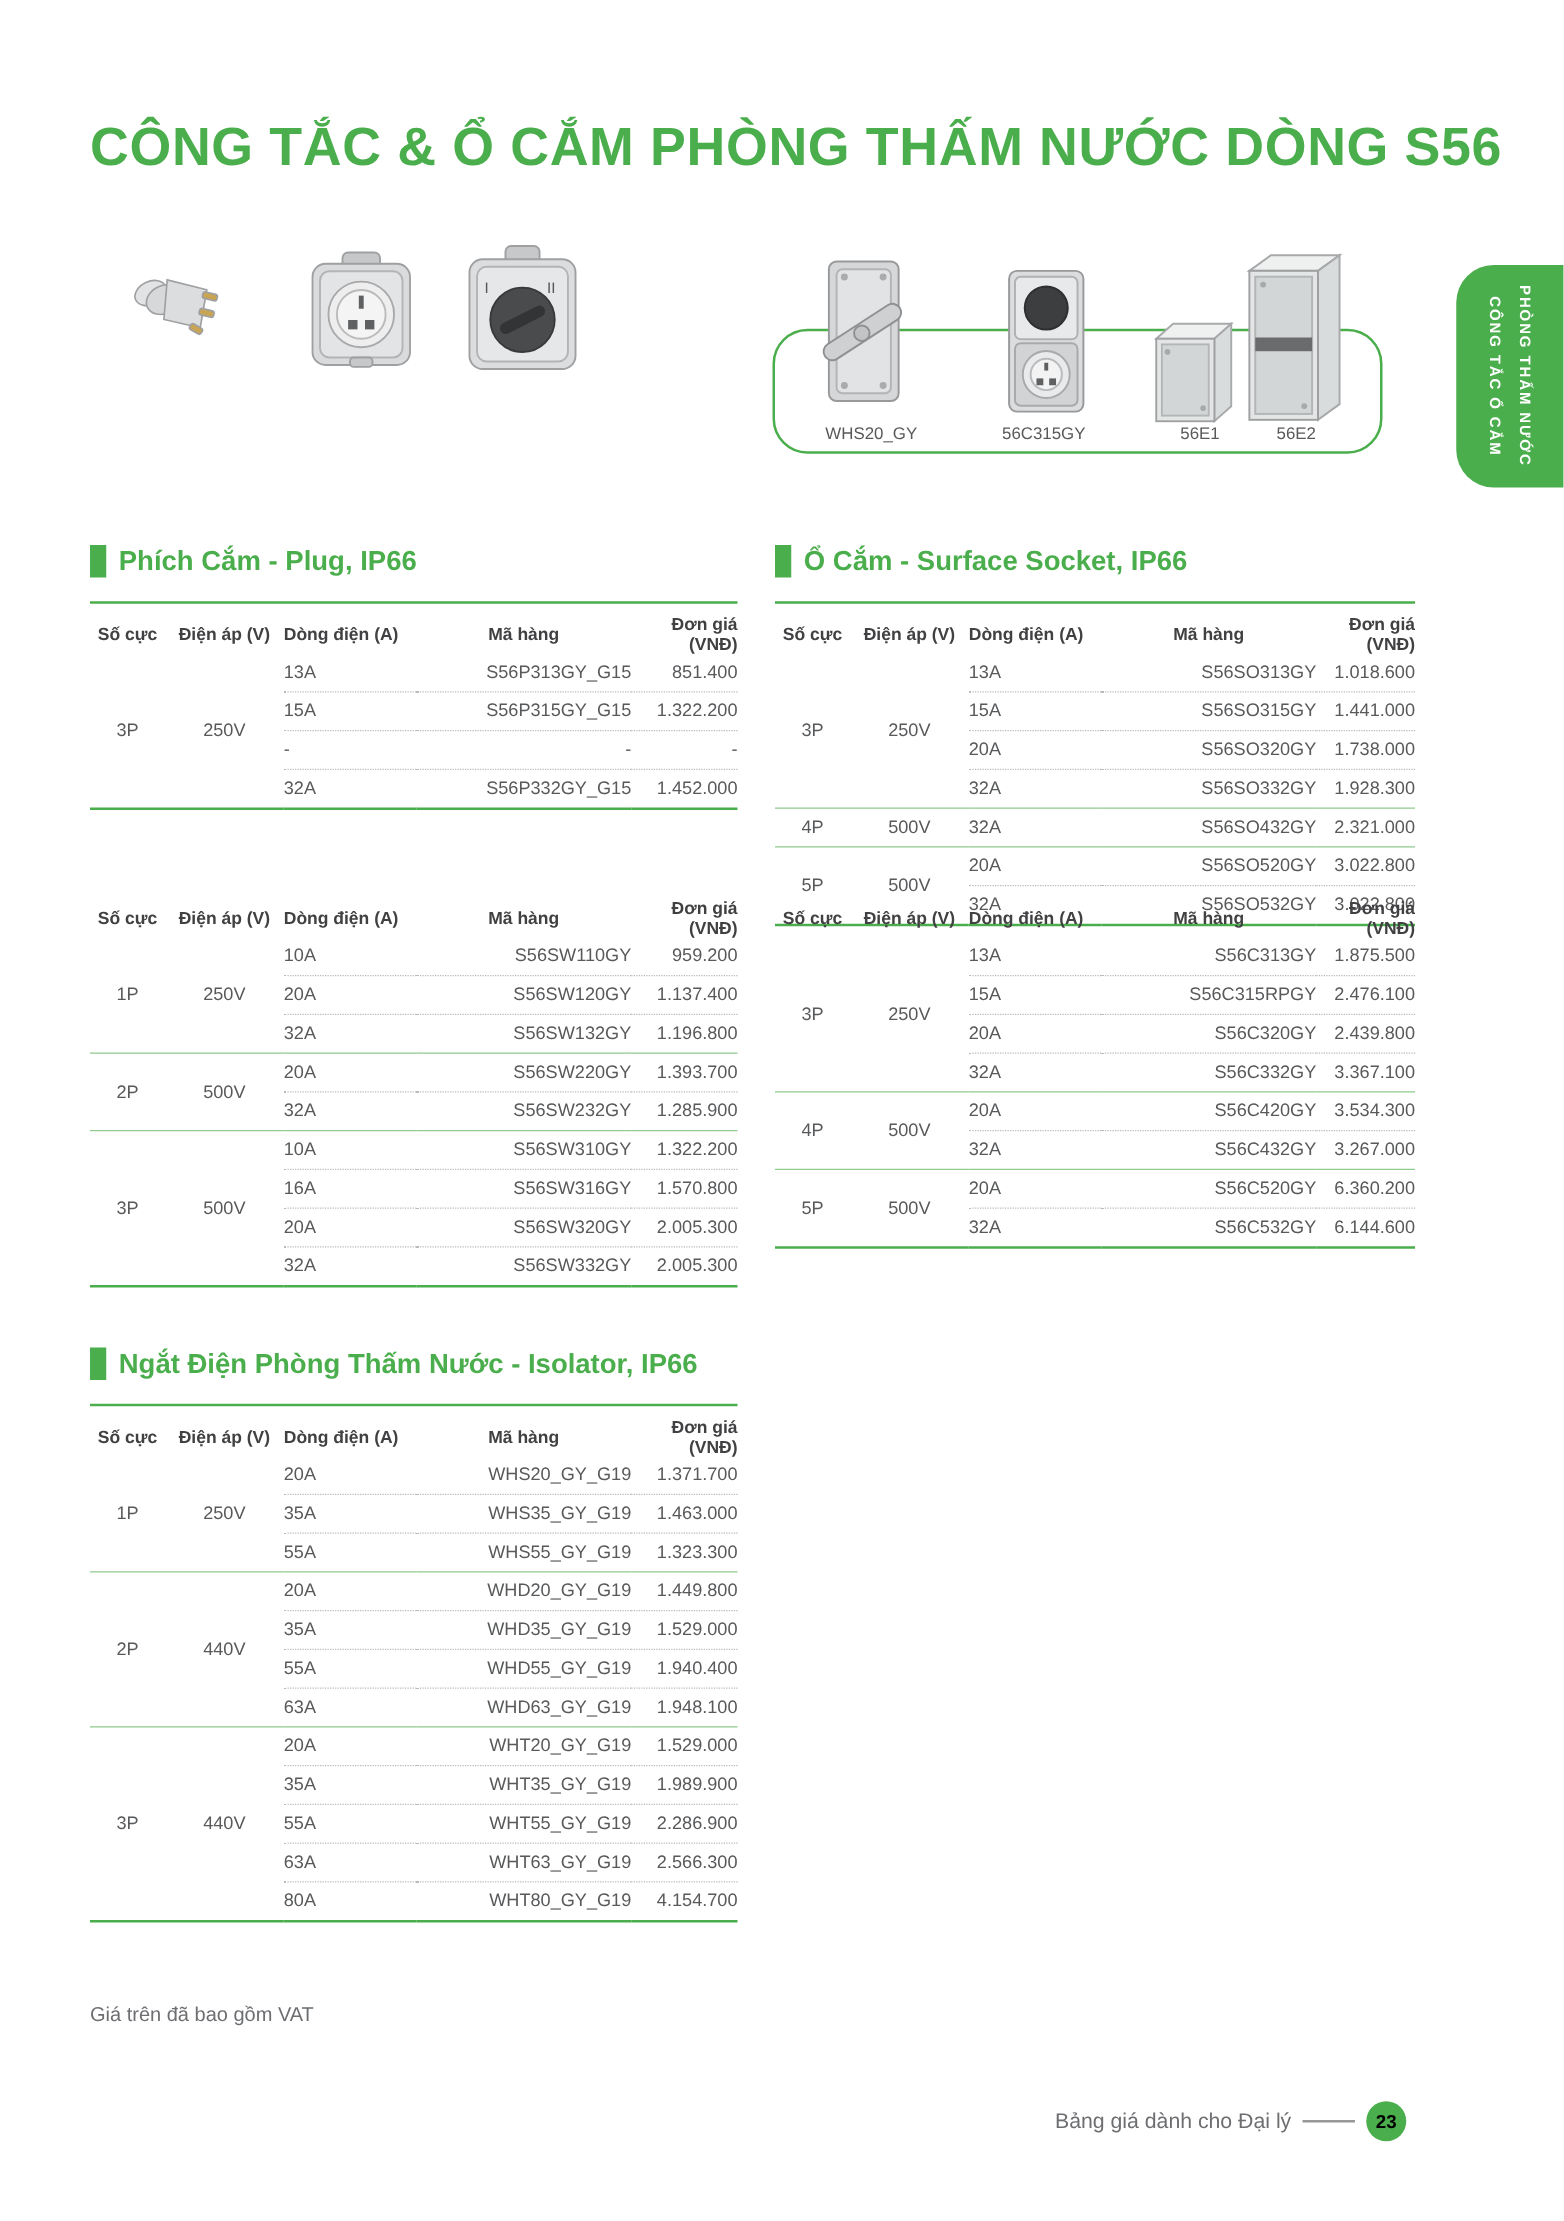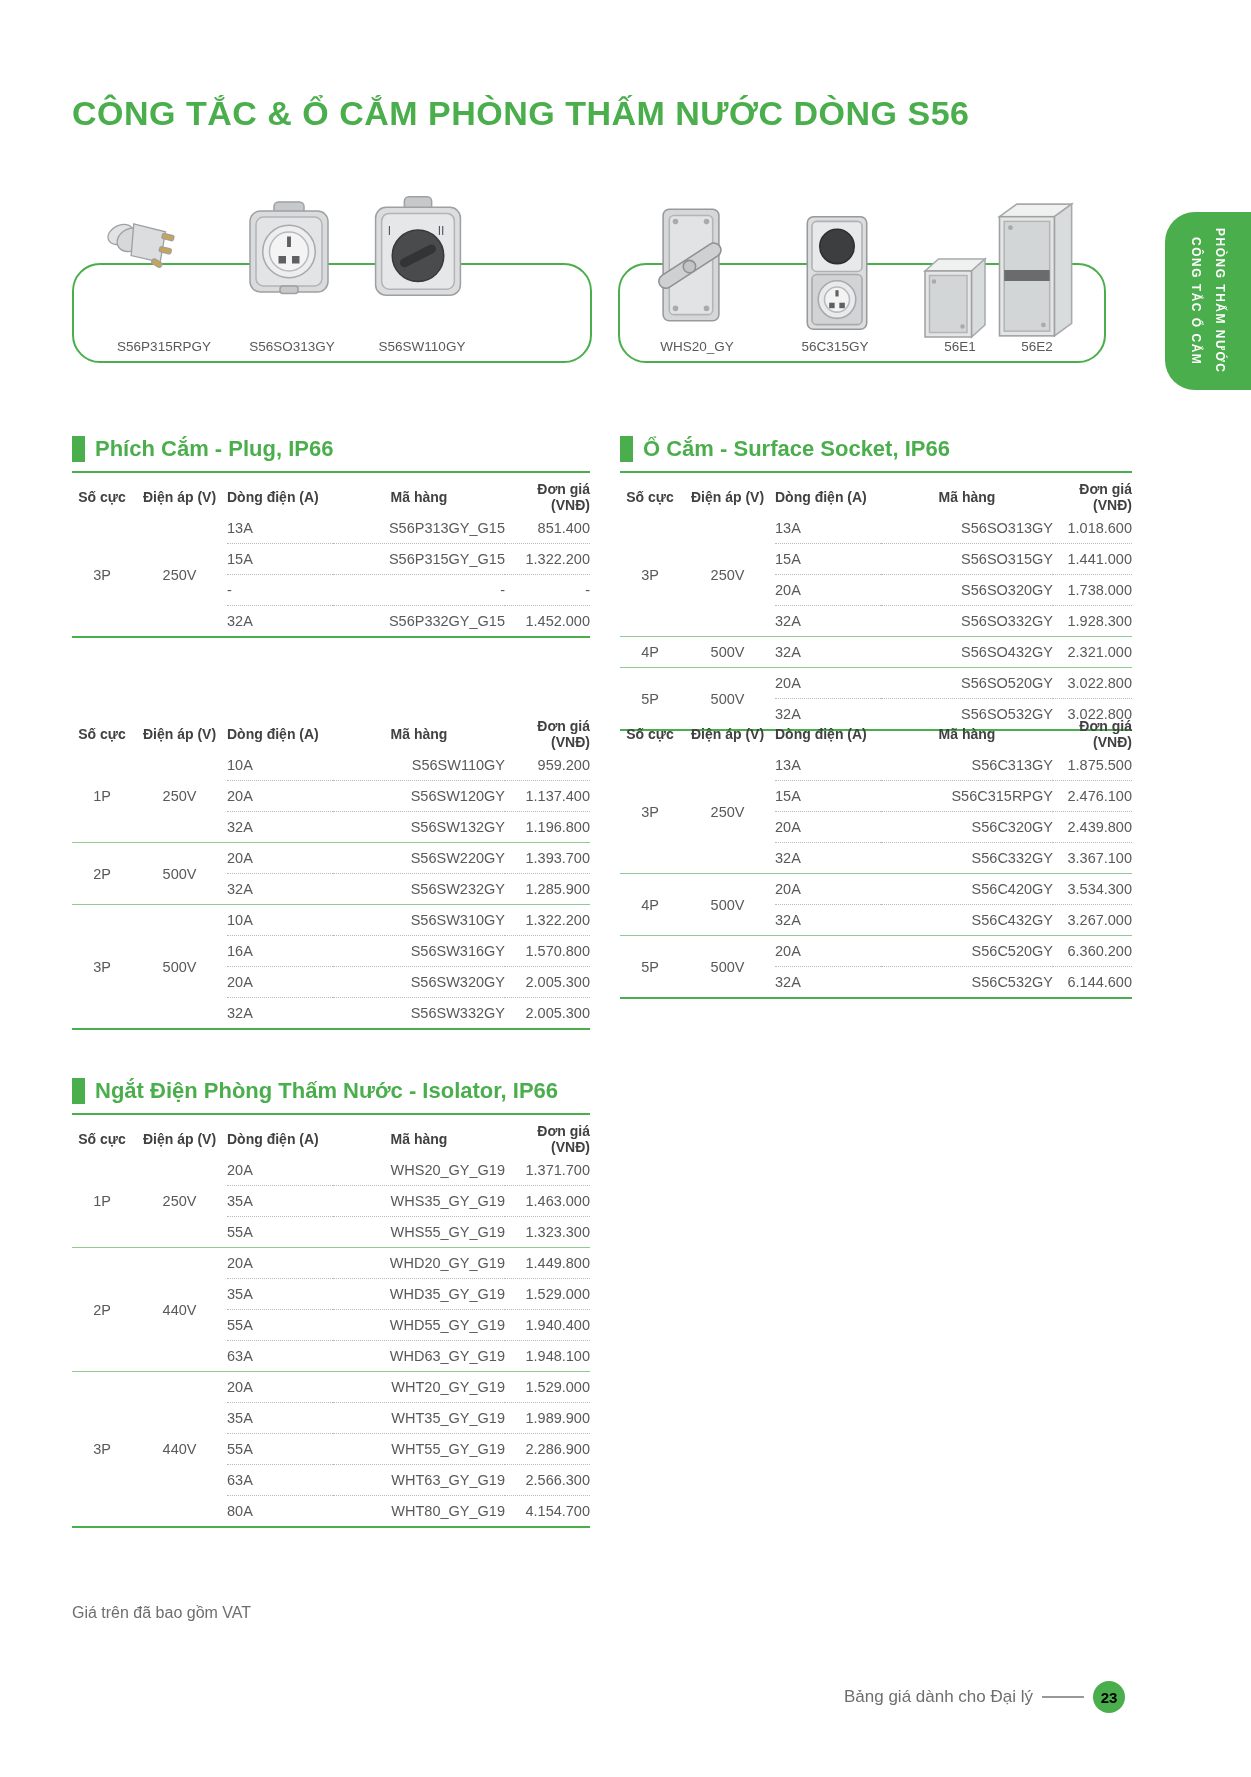--- a/index.html
+++ b/index.html
@@ -2,21 +2,21 @@
 <html style="--green: #4bae4c; --sep: #8fca8f; --text-dark: #414042; --text-gray: #58595b; --text-light: #6d6e71;"><head>
 <meta charset="utf-8">
 <style>
   :root{
     --green:#4bae4c; --sep:#8fca8f; --text-dark:#414042; --text-gray:#58595b; --text-light:#6d6e71;
   }
   html,body{margin:0;padding:0;background:#fff;}
   .page{position:relative;width:1251px;height:1777px;background:#fff;overflow:hidden;
         font-family:"Liberation Sans","DejaVu Sans",sans-serif;}
   
-  .page-title{position:absolute;left:72px;top:94px;font-size:34px;font-weight:bold;
+  .page-title{position:absolute;left:72px;top:94px;font-size:43px;font-weight:bold;
               color:var(--green);letter-spacing:.5px;white-space:nowrap;}
   
   .product-box{position:absolute;top:263px;height:96px;border:2.5px solid var(--green);
                border-radius:28px;}
   .product-box.left{left:72px;width:516px;}
   .product-box.right{left:618px;width:484px;}
   .product-label{position:absolute;bottom:7px;width:120px;text-align:center;font-size:13.5px;
                  color:var(--text-gray);}
   .product-box.left .product-label:nth-child(1){left:30px;}
   .product-box.left .product-label:nth-child(2){left:158px;}
@@ -26,21 +26,21 @@
   .product-box.right .product-label:nth-child(3){left:285px;width:110px;}
   .product-box.right .product-label:nth-child(4){left:362px;width:110px;}
   .product-img{position:absolute;line-height:0;}
   
   .side-tab{position:absolute;right:0;top:212px;width:86px;height:178px;background:var(--green);
             border-radius:30px 0 0 30px;display:flex;align-items:center;justify-content:center;}
   .tab-lines{writing-mode:vertical-lr;color:#fff;font-weight:bold;font-size:12px;
              letter-spacing:1.5px;line-height:2;text-align:center;}
   
   .price-section{position:absolute;}
-  .sec-title{display:flex;align-items:center;gap:10px;margin:0 0 8px 0;padding-bottom:9px;
+  .sec-title{display:flex;align-items:center;gap:10px;margin:0 0 8px 0;padding-bottom:19px;
              border-bottom:2.5px solid var(--green);font-size:22px;font-weight:bold;
              color:var(--green);white-space:nowrap;}
   .title-marker{display:inline-block;width:13px;height:26px;background:var(--green);flex:0 0 13px;}
   table.pt{width:100%;border-collapse:collapse;border-bottom:2px solid var(--green);
            table-layout:fixed;}
   table.pt th{height:30px;font-size:14px;font-weight:bold;color:var(--text-dark);
               vertical-align:middle;padding:0;}
   table.pt td{height:30px;font-size:14.5px;color:var(--text-gray);vertical-align:middle;padding:0;}
   th.h0{text-align:center;}  th.h1{text-align:center;}
   th.h2{text-align:left;}    th.h3{text-align:center;} th.h4{text-align:right;}
@@ -58,25 +58,20 @@
   .page-badge{width:32px;height:32px;border-radius:50%;background:var(--green);color:#000000;
               font-size:15px;font-weight:bold;display:flex;align-items:center;justify-content:center;}
 </style>
 </head>
 <body>
 
 <div class="page">
 
   <div class="page-title">CÔNG TẮC &amp; Ổ CẮM PHÒNG THẤM NƯỚC DÒNG S56</div>
 
-  <div class="product-box left">
-      <span class="product-label">S56P315RPGY</span>
-      <span class="product-label">S56SO313GY</span>
-      <span class="product-label">S56SW110GY</span>
-    </div>
 
   <div class="product-box right">
       <span class="product-label">WHS20_GY</span>
       <span class="product-label">56C315GY</span>
       <span class="product-label">56E1</span>
       <span class="product-label">56E2</span>
     </div>
 
   <div class="product-img" style="left:103px;top:212px">
     <svg width="80" height="66" viewBox="0 0 60 50">

